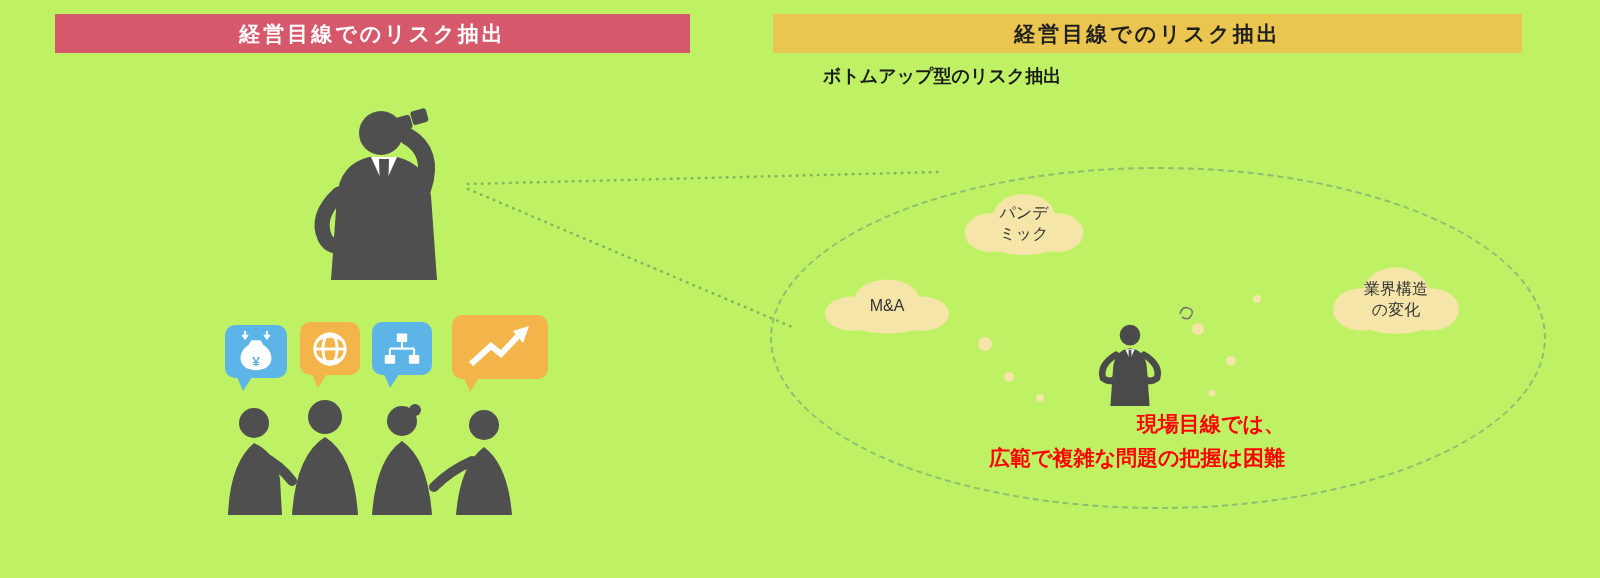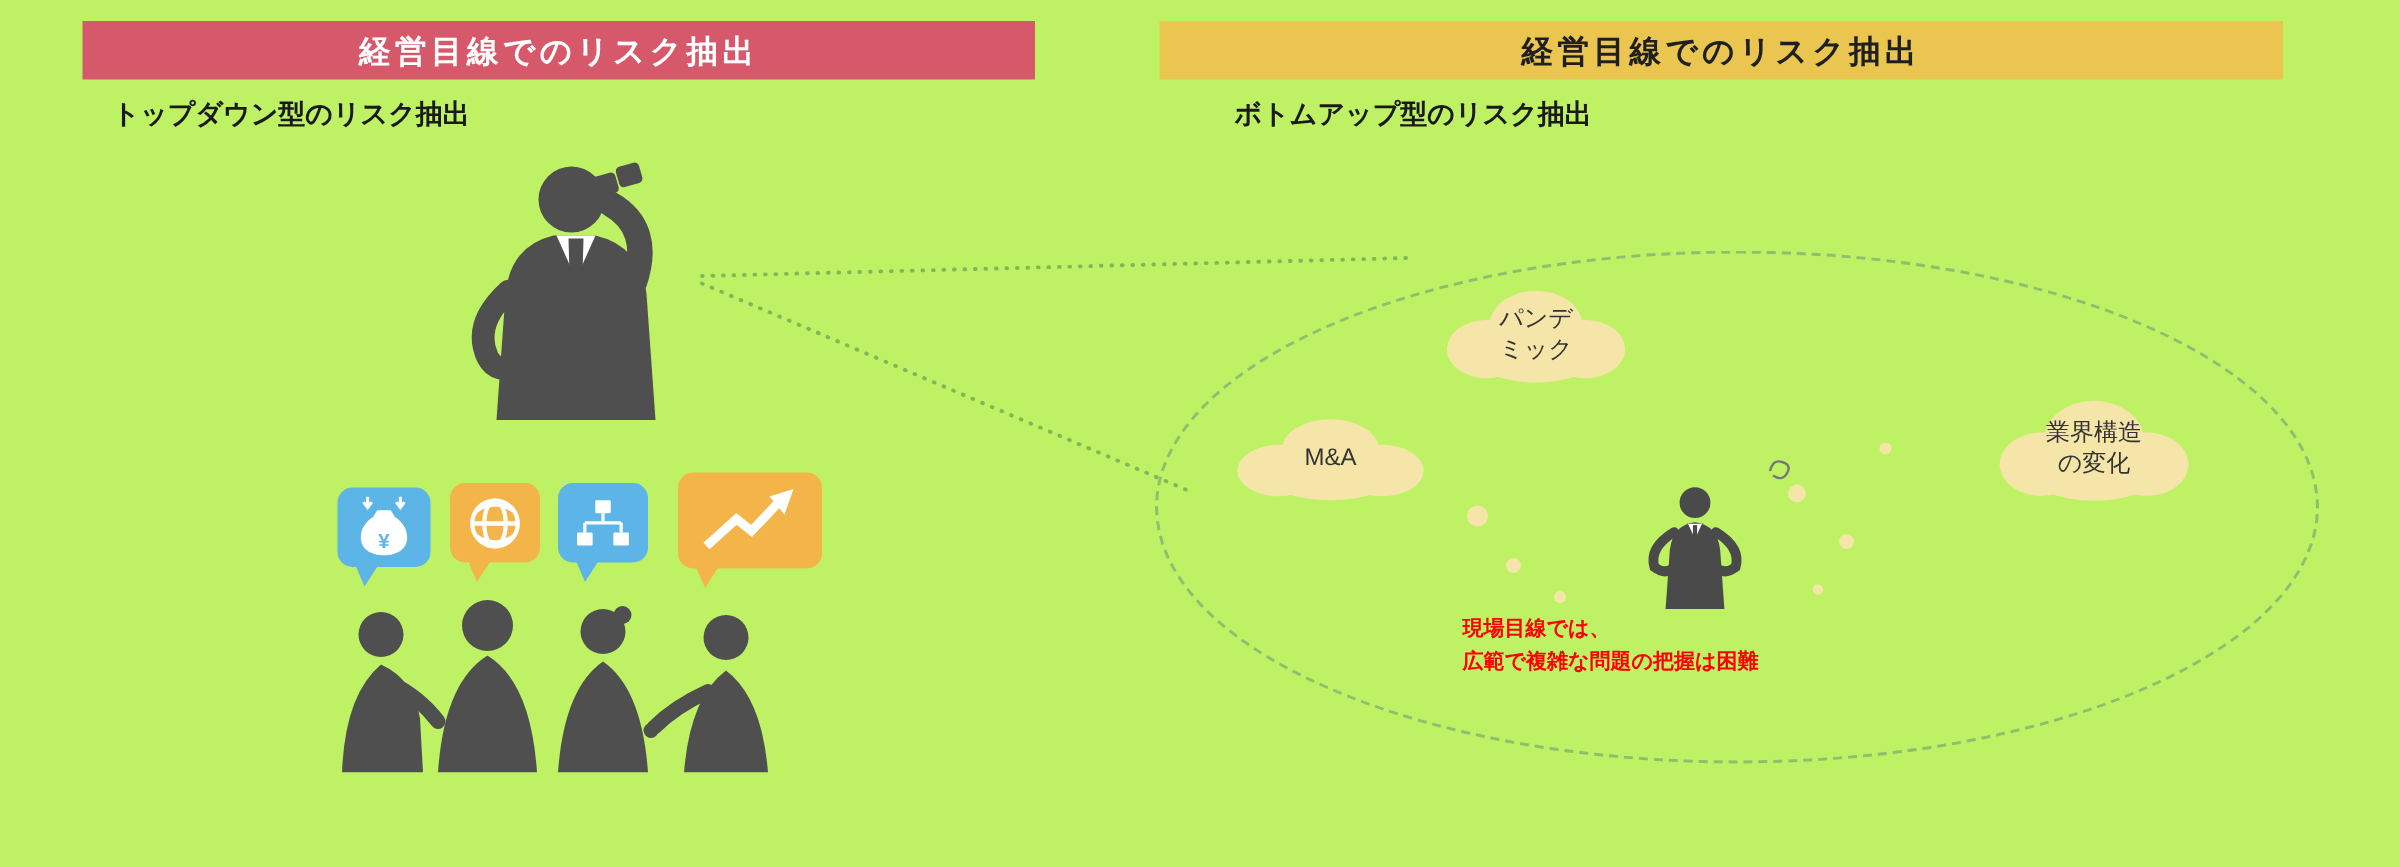--- a/index.html
+++ b/index.html
@@ -14,32 +14,31 @@
     border-left:6px solid transparent;border-right:9px solid transparent;border-top:14px solid transparent;}
   .bubble-blue{background:#5db5e7;}
   .bubble-blue::after{border-top-color:#5db5e7;}
   .bubble-yellow{background:#f3b54a;}
   .bubble-yellow::after{border-top-color:#f3b54a;}
   .cloud{pointer-events:none;}
   .cloud-label{position:absolute;inset:0;display:flex;align-items:center;justify-content:center;
     text-align:center;color:#333333;font-size:16px;line-height:1.3;white-space:pre-line;font-weight:500;}
   .preline{white-space:pre-line;}
   .center-label{font-size:17px;color:#222222;text-align:center;line-height:1.5;font-weight:600;}
-  .warning{color:#ff0000;font-weight:bold;font-size:14px;text-align:left;line-height:1.6;}
+  .warning{color:#ff0000;font-weight:bold;font-size:21px;text-align:right;line-height:1.6;}
   .ellipse{border:2.5px dashed #8cbf70;border-radius:50%;background:transparent;}
 </style>
 </head>
 <body>
 
 <div class="canvas">
 
   <div class="abs header-bar" style="left:55px;top:14px;width:635px;height:39px;background:#d6596b;color:#ffffff;">経営目線でのリスク抽出</div>
   <div class="abs header-bar" style="left:773px;top:14px;width:749px;height:39px;background:#eac54f;color:#1f1f1f;">経営目線でのリスク抽出</div>
 
-  <div class="abs subtitle" style="left:75px;top:64px;">トップダウン型のリスク抽出</div>
   <div class="abs subtitle" style="left:788px;top:64px;margin-left:35px;">ボトムアップ型のリスク抽出</div>
 
   <svg class="abs" style="left:0;top:0;" width="1600" height="578" viewBox="0 0 1600 578">
     <line x1="468" y1="184" x2="938" y2="172" stroke="#7fb75a" stroke-width="2.6" stroke-dasharray="0.5 6.5" stroke-linecap="round"></line>
     <line x1="468" y1="189" x2="792" y2="327" stroke="#7fb75a" stroke-width="2.6" stroke-dasharray="0.5 6.5" stroke-linecap="round"></line>
     <g fill="#f5e5a8">
       <circle cx="985" cy="344" r="7"></circle>
       <circle cx="1009" cy="377" r="5"></circle>
       <circle cx="1040" cy="398" r="4"></circle>
       <circle cx="1198" cy="329" r="6"></circle>

